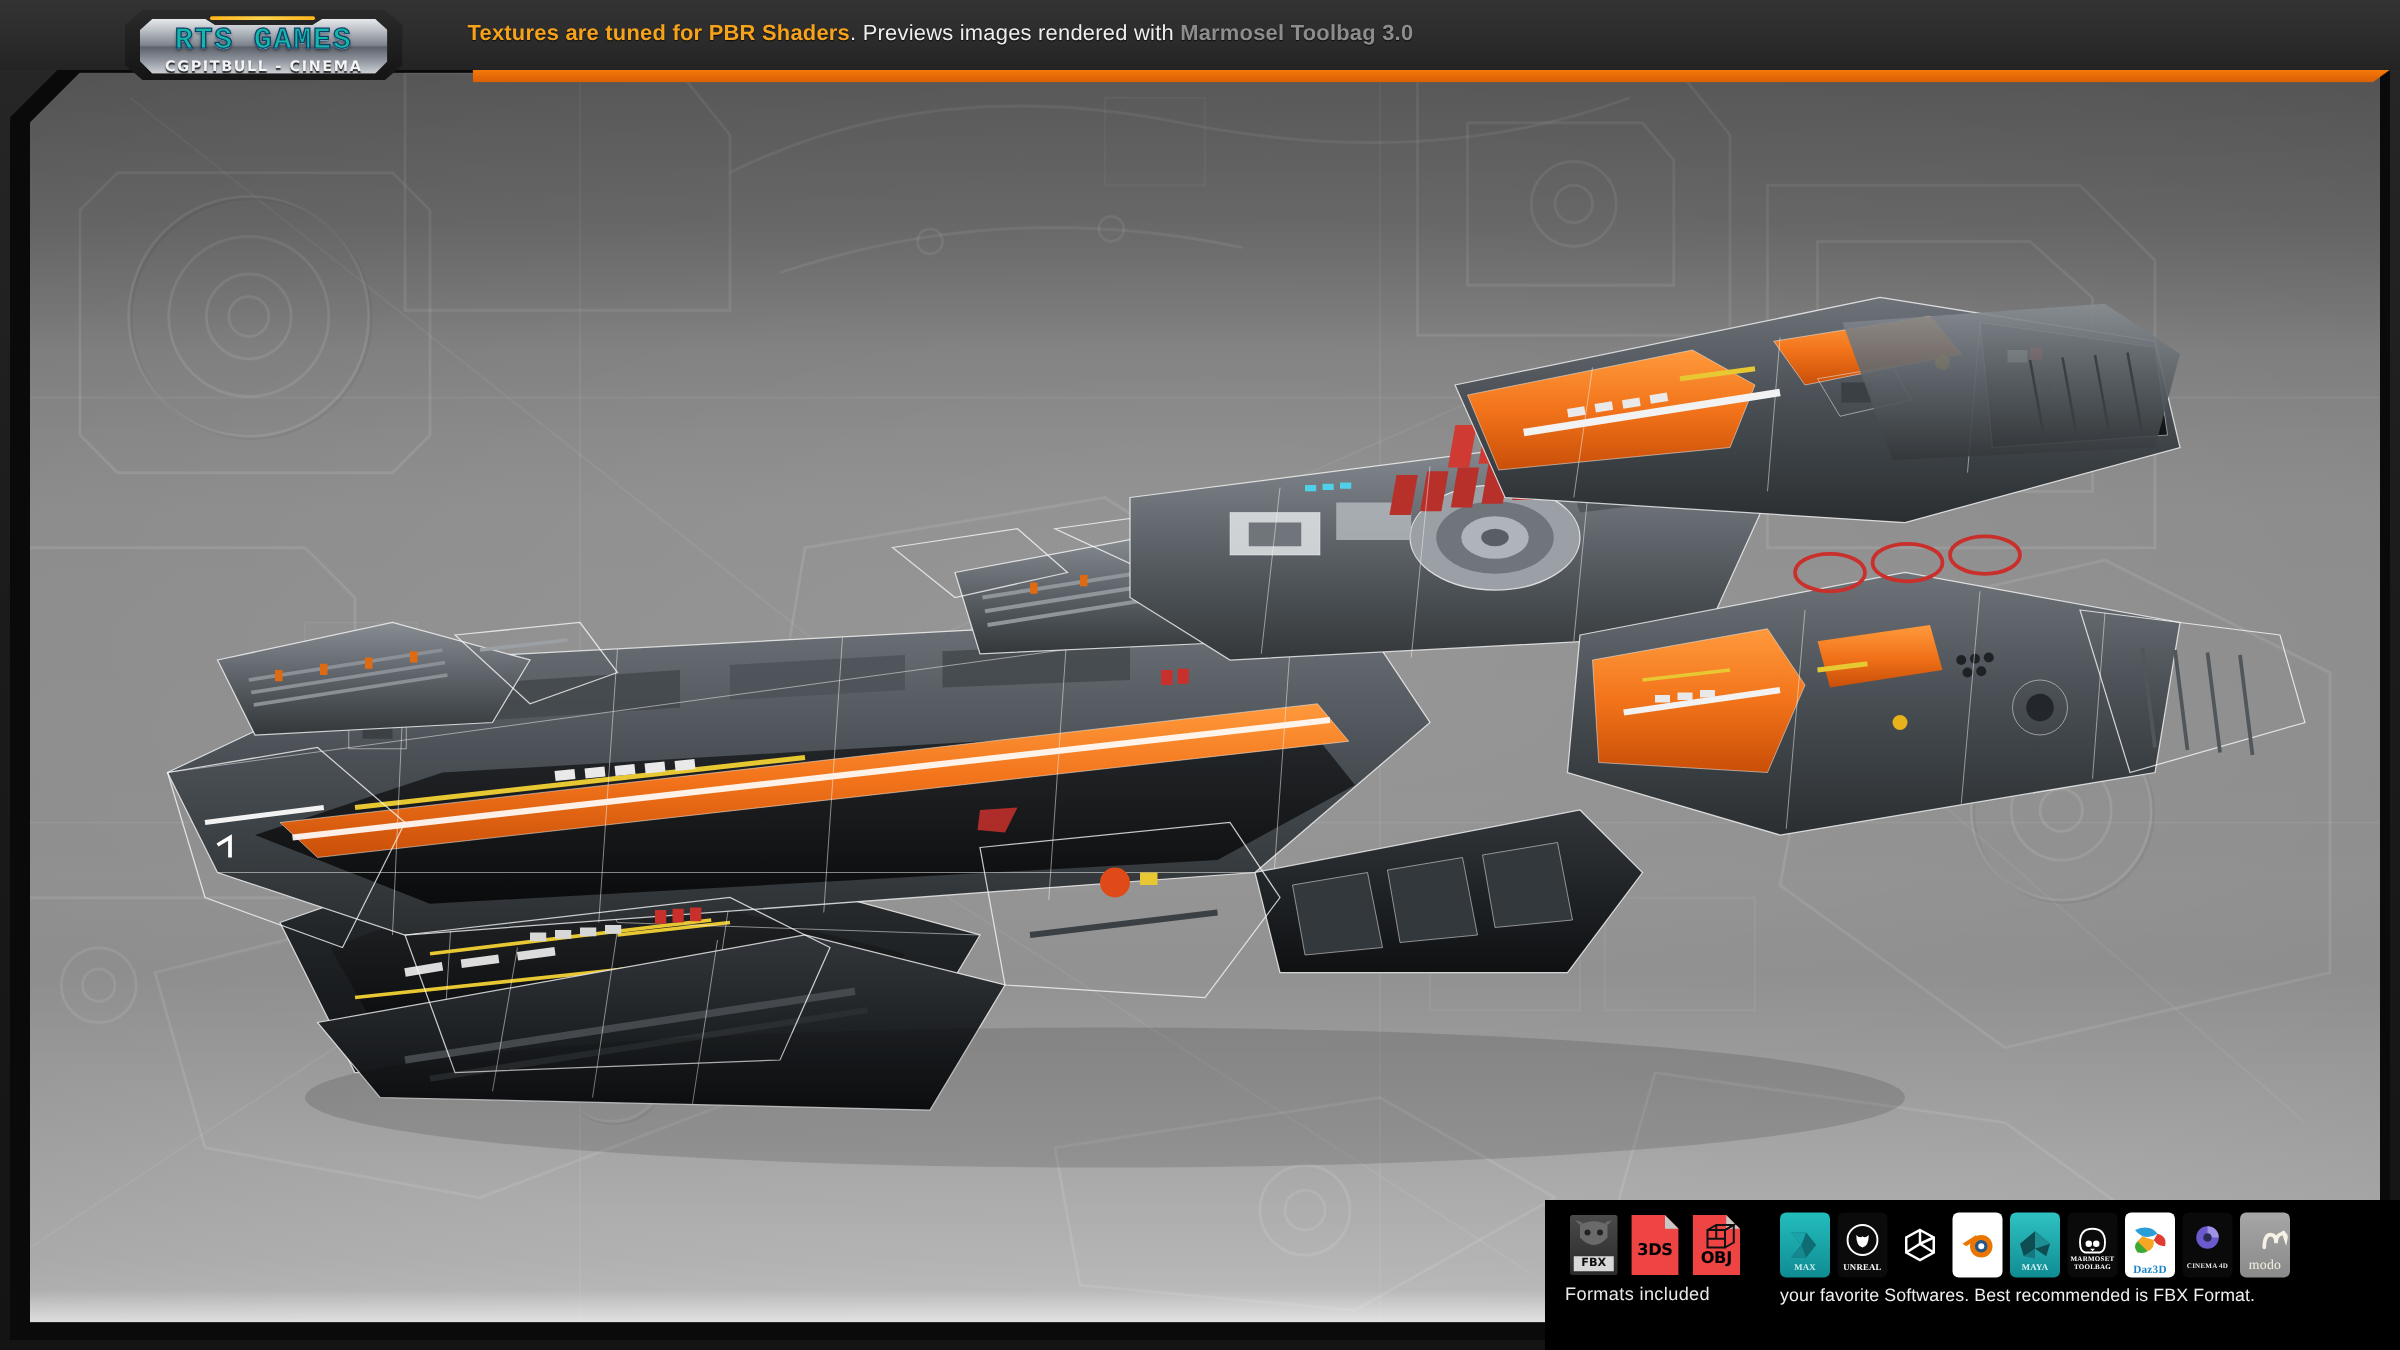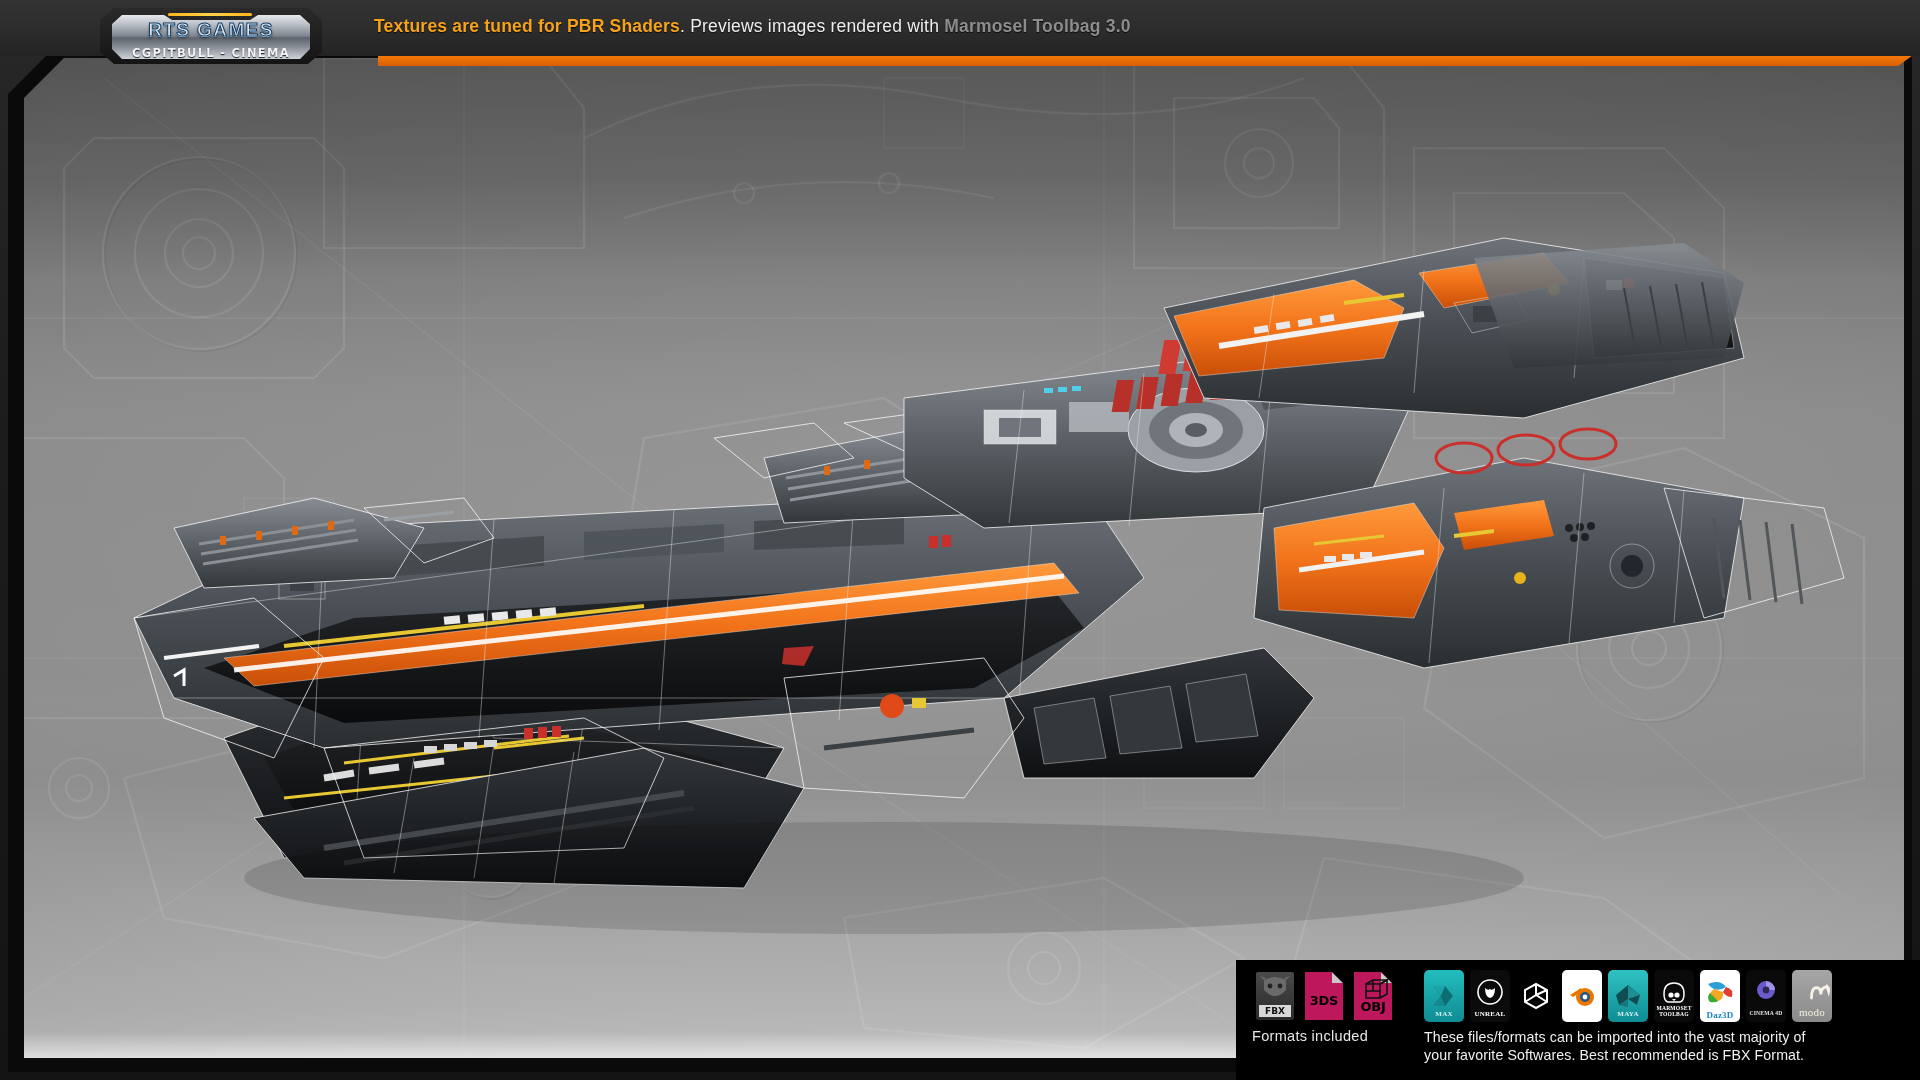--- a/index.html
+++ b/index.html
@@ -141,25 +141,25 @@
     border-radius:4px;
   }
   .logo-accent{
     position:absolute; left:68px; top:5px; width:84px; height:3px;
     background:linear-gradient(90deg,#ffb61a,#ffd24a,#ffb61a);
     border-radius:2px;
   }
   .logo-main{
     position:absolute; left:0; right:0; top:11px;
     text-align:center;
-    font-size:19px; font-weight:bold; letter-spacing:1.4px;
-    color:#e5e5e5;
+    font-size:24px; font-weight:bold; letter-spacing:1.4px;
+    color:#14b8a6;
     -webkit-text-stroke:1px #0d3f6d;
     text-shadow:0 1px 0 #9fd8ff, 0 2px 3px rgba(0,0,0,.6);
-    font-family:Liberation Sans, sans-serif;
+    font-family:Liberation Mono, monospace;
   }
   .logo-sub{
     position:absolute; left:0; right:0; top:38px;
     text-align:center;
     font-size:11.5px; font-weight:bold; letter-spacing:1.3px;
     color:#f2f4f6;
     text-shadow:0 1px 1px rgba(0,0,0,.85);
     font-family:"DejaVu Sans", sans-serif;
   }
 
@@ -182,21 +182,21 @@
   .fmt-group{
     position:absolute; left:18px; top:10px;
     display:flex; gap:7px;
   }
   .fmt-ico{
     width:42px; height:52px; border-radius:4px;
     background:#fff; position:relative; overflow:hidden;
     display:flex; align-items:center; justify-content:center;
   }
   .fmt-page{
-    width:38px; height:48px; background:#be185d; position:relative;
+    width:38px; height:48px; background:#ef4444; position:relative;
     clip-path: polygon(0 0, 27px 0, 38px 11px, 38px 48px, 0 48px);
   }
   .fmt-lbl{
     position:absolute; left:0; right:0; bottom:5px; text-align:center;
     font-size:14px; font-weight:bold; color:#000; letter-spacing:-.3px;
     font-family:"DejaVu Sans", sans-serif;
   }
   .fmt-cap{
     position:absolute; left:16px; top:68px;
     font-size:14.5px; color:#e8e8e8; letter-spacing:.3px;
@@ -785,18 +785,17 @@
 
       <div class="sw-ico" style="background:linear-gradient(180deg,#a6a6a6,#8a8a8a);padding-left:16px;">
         <svg width="28" height="24" viewBox="0 0 28 24" style="margin-bottom:8px;">
           <path d="M4 19 Q4 7 10 7 Q15 7 15 15 Q15 7 21 6 Q25 6 24 11 L22 5" fill="none" stroke="#f5f1e4" stroke-width="3.4" stroke-linecap="round"></path>
         </svg>
         <div class="sw-name" style="color:#f5f1e4;font-size:11px;bottom:3px;font-weight:normal;">modo</div>
       </div>
     </div>
 
     <div class="sw-desc">
-      <div>These files/formats can be imported into the vast majority of</div>
       <div>your favorite Softwares. Best recommended is FBX Format.</div>
     </div>
   </div>
 
 </div>
 
 </body></html>

